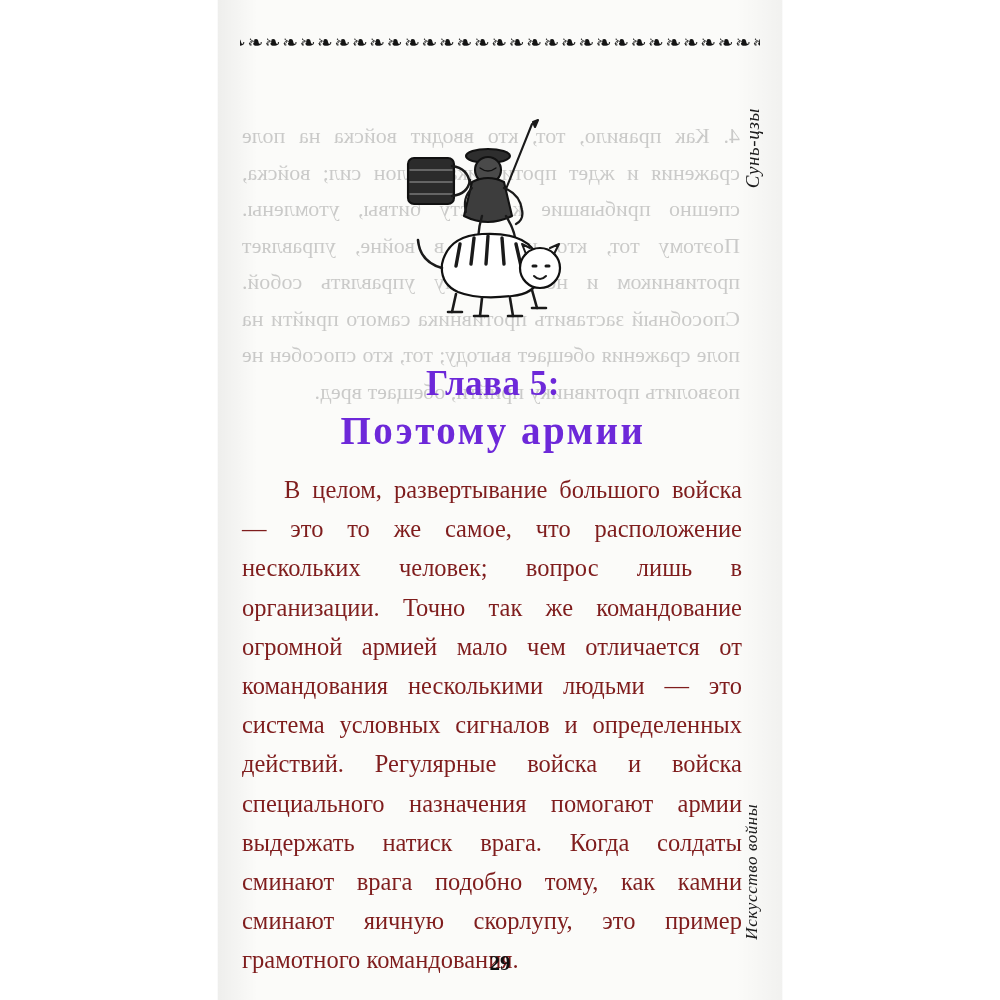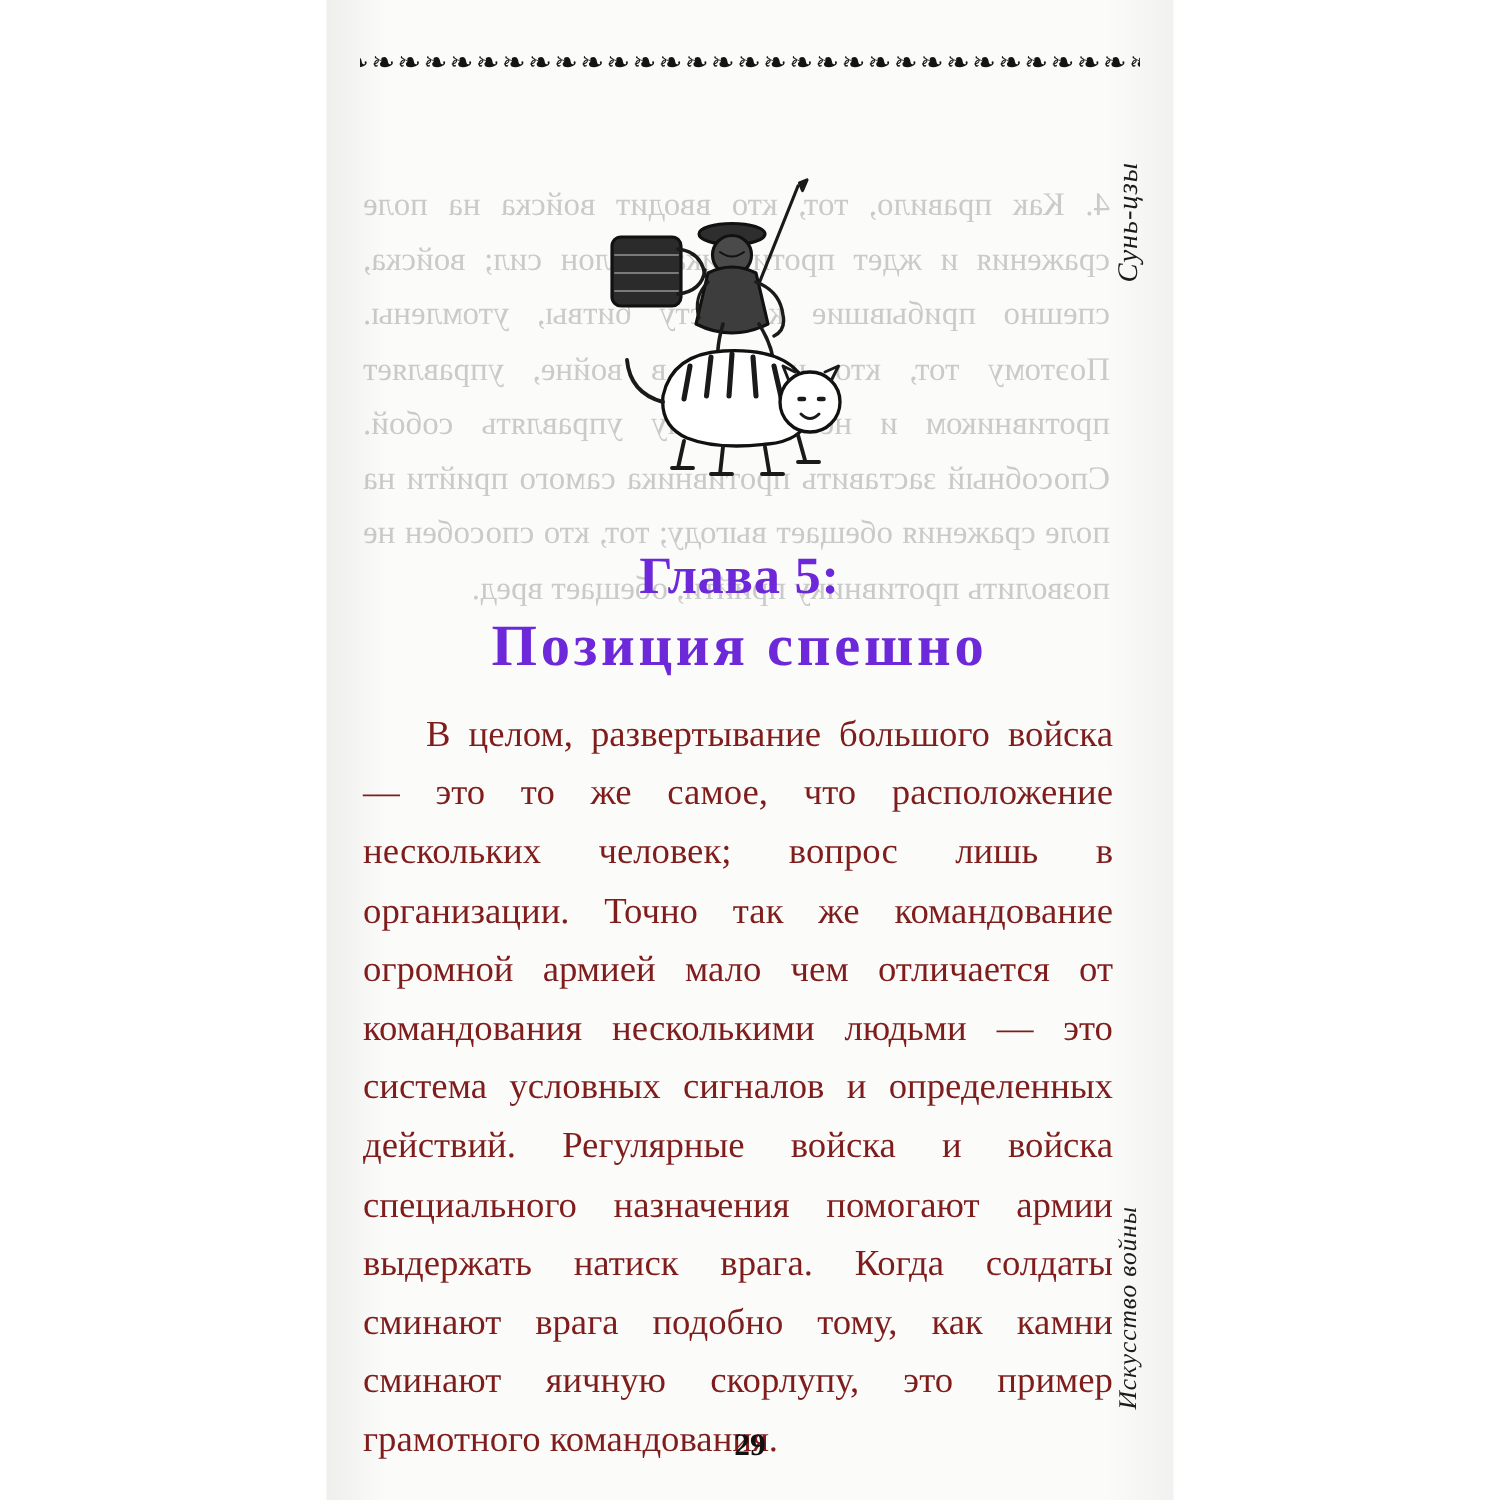--- a/index.html
+++ b/index.html
@@ -223,20 +223,20 @@
           <path d="M52 150 q-22 -6 -24 -28" stroke-width="2.6"></path>
 
           <path d="M66 176 l-4 18 M92 180 l-2 18 M120 180 l3 18 M142 172 l5 18" stroke-width="2.6"></path>
           <path d="M58 194 h14 M84 198 h14 M118 198 h14 M142 190 h14" stroke-width="2.6"></path>
         </g>
       </svg>
     </div>
 
     <div class="chapter-head">
       <div class="chapter-line1">Глава 5:</div>
-      <div class="chapter-line2">Позиция спешно</div>
+      <div class="chapter-line2">Поэтому армии</div>
     </div>
 
     <div class="body-text">В целом, развертывание большого войска — это то же самое, что расположение нескольких человек; вопрос лишь в организации. Точно так же командование огромной армией мало чем отличается от командования несколькими людьми — это система условных сигналов и определенных действий. Регулярные войска и войска специального назначения помогают армии выдержать натиск врага. Когда солдаты сминают врага подобно тому, как камни сминают яичную скорлупу, это пример грамотного командования.</div>
 
     <div class="folio">29</div>
   </div>
 </div>
 
 </body></html>

